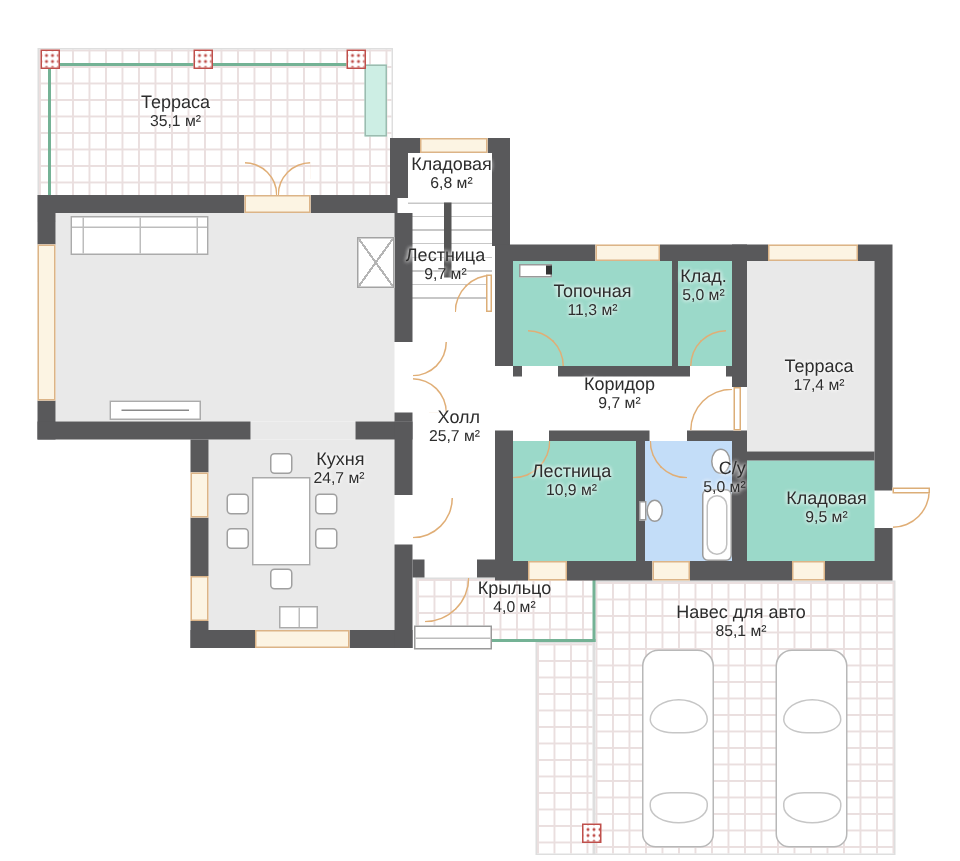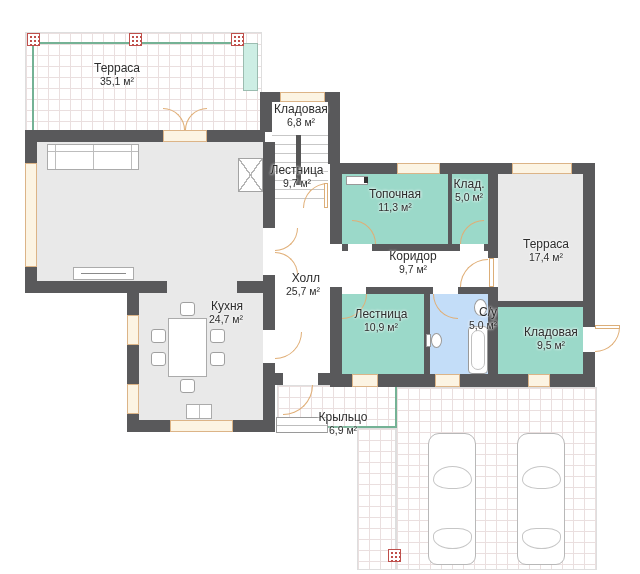--- a/index.html
+++ b/index.html
@@ -247,18 +247,22 @@
     <div class="ar">10,9 м²</div>
   </div>
   <div class="rlabel" style="left:455px;top:306px;margin-left:28px;">
     <div class="nm">С/у</div>
     <div class="ar">5,0 м²</div>
   </div>
   <div class="rlabel" style="left:551px;top:326px;">
     <div class="nm">Кладовая</div>
     <div class="ar">9,5 м²</div>
   </div>
-  <div class="rlabel" style="left:343px;top:386px;margin-top:25px;">
+  <div class="rlabel" style="left:343px;top:386px;">
     <div class="nm">Крыльцо</div>
-    <div class="ar">6,9 м²</div>
+    <div class="ar">4,0 м²</div>
+  </div>
+  <div class="rlabel" style="left:494px;top:402px;">
+    <div class="nm">Навес для авто</div>
+    <div class="ar">85,1 м²</div>
   </div>
 
 </div>
 
 </body></html>

